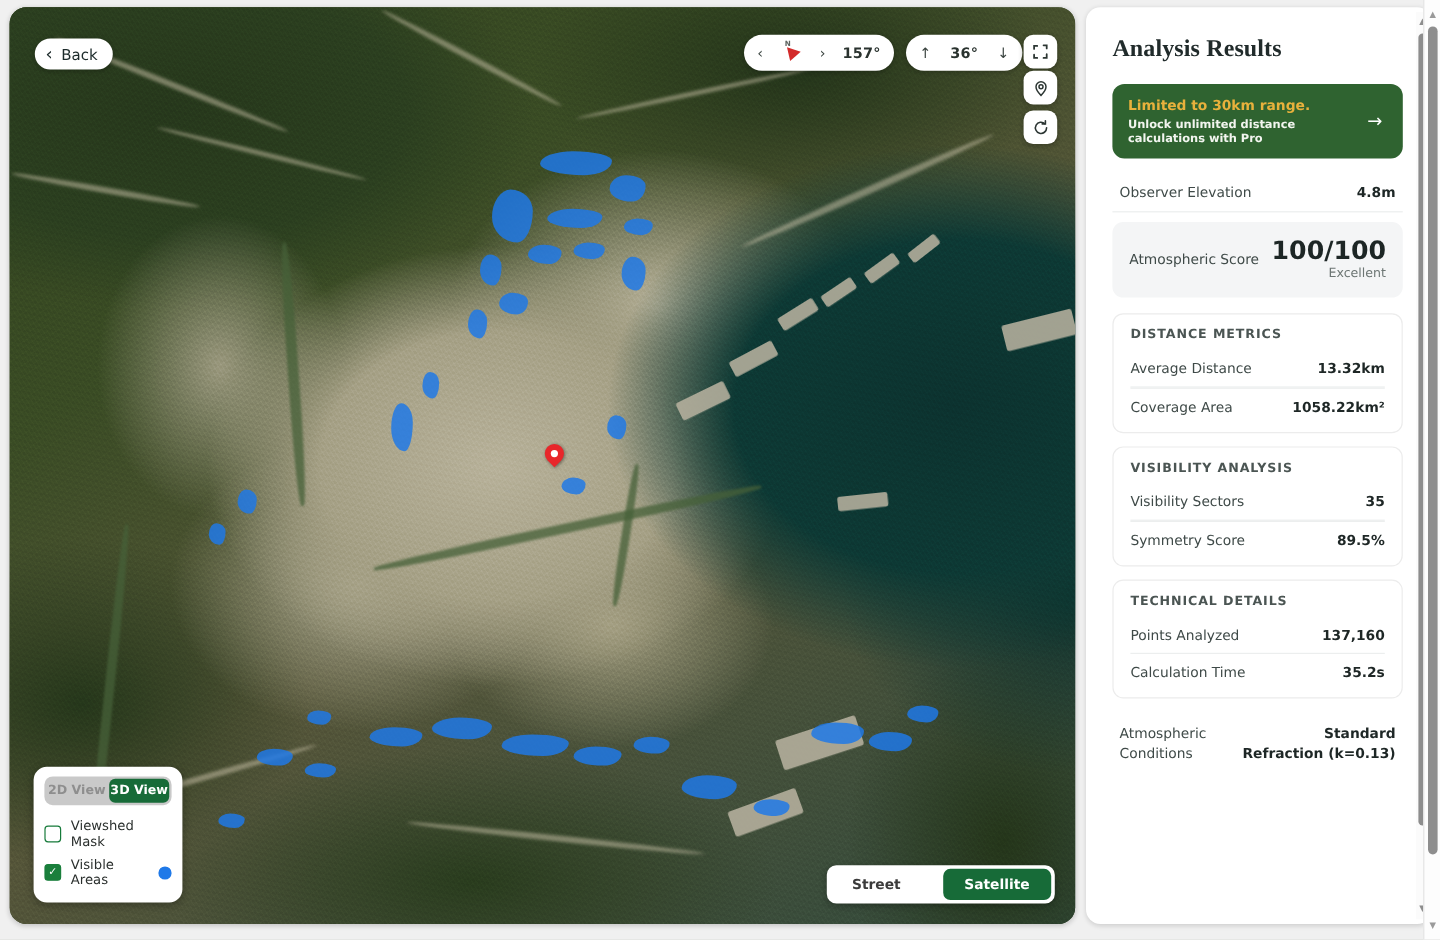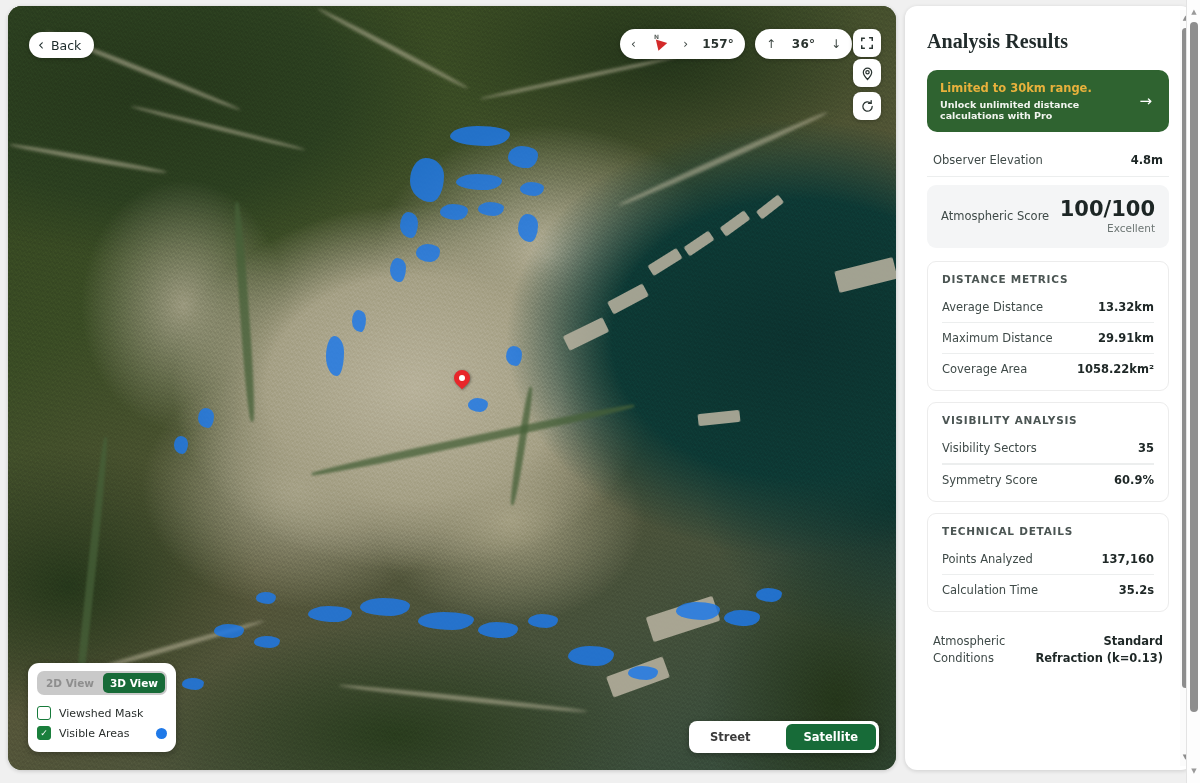--- a/index.html
+++ b/index.html
@@ -154,21 +154,21 @@
     z-index: 8; cursor: pointer;
     color: #2c3633;
   }
   .sq-full { top: 23px; }
   .sq-locate { top: 53px; }
   .sq-refresh { top: 86px; }
 
   
   .legend {
     position: absolute; left: 20px; bottom: 18px;
-    width: 148px;
+    width: 124px;
     background: #fff; border-radius: 11px;
     padding: 8px 9px 9px 9px;
     box-shadow: 0 2px 7px rgba(0,0,0,.3);
     z-index: 8;
   }
   .seg {
     display: flex; background: #c9c9c9;
     border-radius: 7px; padding: 2px; gap: 2px;
     margin-bottom: 8px;
   }
@@ -480,42 +480,38 @@
         </span>
       </div>
 
       <div class="card">
         <div class="card-hd">DISTANCE METRICS</div>
         <div class="kvrow">
           <span class="k">Average Distance</span>
           <span class="v">13.32km</span>
         </div>
         <div class="divider"></div>
-        <div class="kvrow">
-          <span class="k">Maximum Distance</span>
-          <span class="v">29.91km</span>
-        </div>
         <div class="divider"></div>
         <div class="kvrow">
           <span class="k">Coverage Area</span>
           <span class="v">1058.22km²</span>
         </div>
       </div>
 
       <div class="card">
         <div class="card-hd">VISIBILITY ANALYSIS</div>
         <div class="kvrow">
           <span class="k">Visibility Sectors</span>
           <span class="v">35</span>
         </div>
         <div class="divider"></div>
         <div class="divider"></div>
         <div class="kvrow">
           <span class="k">Symmetry Score</span>
-          <span class="v">60.9%</span>
+          <span class="v">89.5%</span>
         </div>
       </div>
 
       <div class="card">
         <div class="card-hd">TECHNICAL DETAILS</div>
         <div class="kvrow">
           <span class="k">Points Analyzed</span>
           <span class="v">137,160</span>
         </div>
         <div class="divider"></div>

